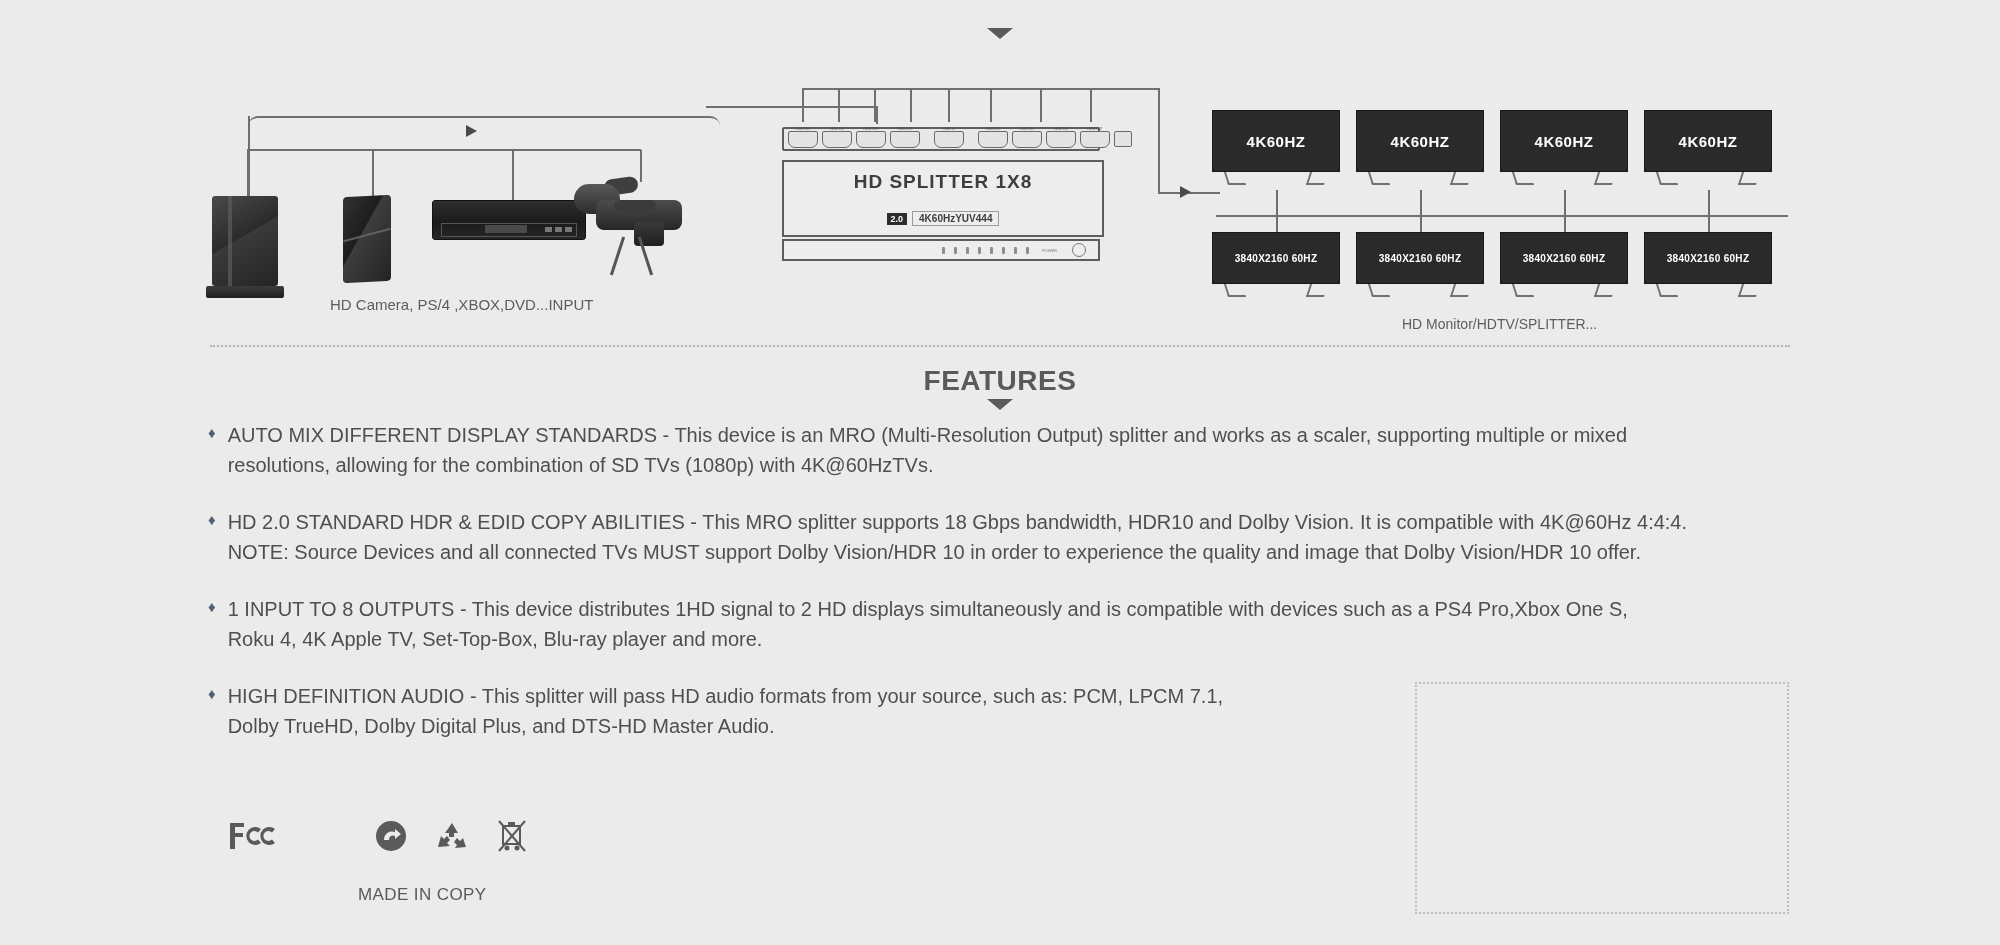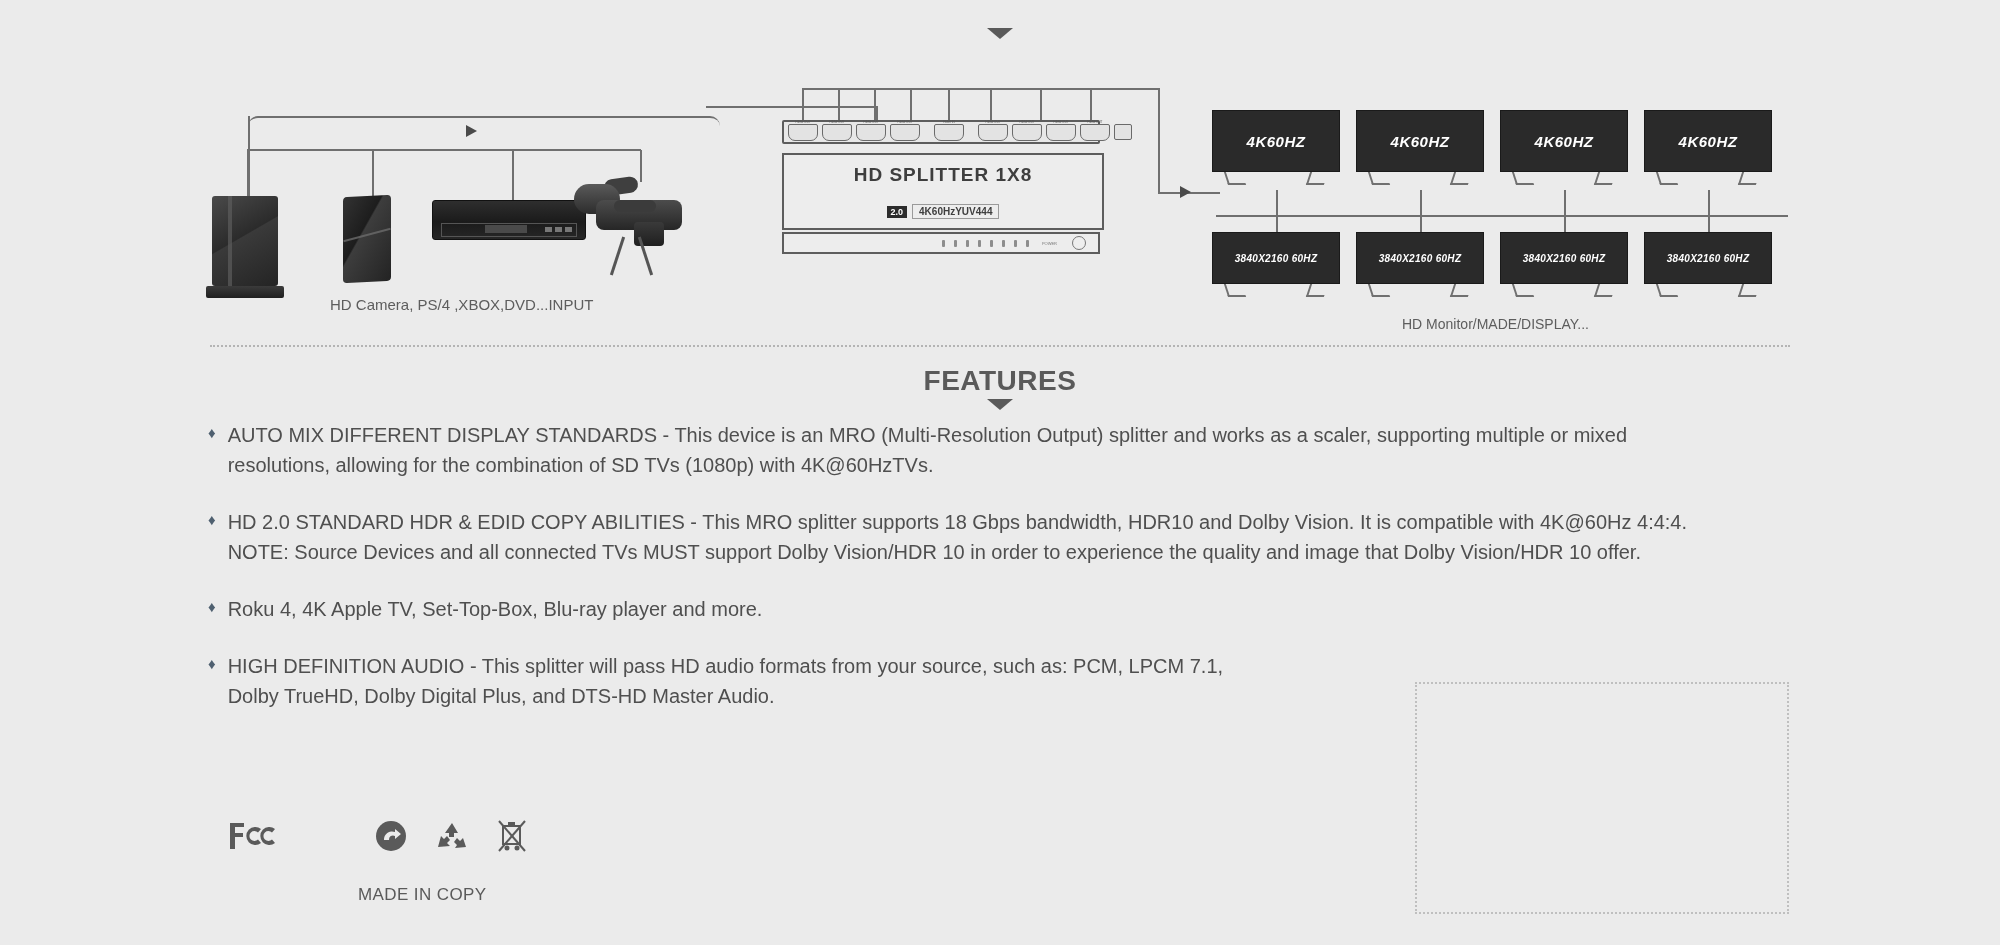--- a/index.html
+++ b/index.html
@@ -74,21 +74,21 @@
     left:574px;top:178px;width:130px;height:72px;
   }
   .cam .body{position:absolute;left:22px;top:22px;width:86px;height:30px;background:linear-gradient(180deg,#4c4c4c,#262626);border-radius:8px;}
   .cam .lens{position:absolute;left:0px;top:6px;width:46px;height:30px;background:linear-gradient(180deg,#5a5a5a,#2c2c2c);border-radius:16px;}
   .cam .lens2{position:absolute;left:40px;top:22px;width:42px;height:12px;background:#3b3b3b;border-radius:6px;}
   .cam .mic{position:absolute;left:30px;top:0px;width:34px;height:16px;background:#3f3f3f;border-radius:8px;transform:rotate(-8deg);}
   .cam .grip{position:absolute;left:60px;top:44px;width:30px;height:24px;background:linear-gradient(180deg,#3a3a3a,#1f1f1f);border-radius:4px;}
   .cam .leg{position:absolute;background:#555;width:3px;height:40px;}
 
   
-  #splitter{position:absolute;left:782px;top:120px;width:318px;height:143px;}
+  #splitter{position:absolute;left:782px;top:127px;width:318px;height:143px;}
   .port-strip{
     position:absolute;left:0;top:0;width:318px;height:24px;
     border:2px solid #5d5d5d;background:#e8e8e8;border-radius:2px;
     display:flex;align-items:center;gap:4px;padding:0 4px;box-sizing:border-box;
   }
   .hdmi{
     flex:0 0 auto;width:28px;height:15px;border:1px solid #6a6a6a;background:#e3e3e3;
     border-radius:2px 2px 7px 7px;position:relative;
   }
   .hdmi i{
@@ -110,21 +110,21 @@
   .led-strip{
     position:absolute;left:0;top:112px;width:318px;height:22px;
     border:2px solid #5d5d5d;background:#ededed;
     display:flex;align-items:center;justify-content:flex-end;gap:9px;padding-right:12px;box-sizing:border-box;
   }
   .led{width:3px;height:7px;background:#8d8d8d;border-radius:1px;}
   .pwr-led{width:12px;height:12px;border:1px solid #777;border-radius:50%;background:#eee;margin-left:6px;}
   .pwr-label{font-size:4px;color:#777;margin-left:4px;}
 
   
-  .tv{position:absolute;font-style:italic;}
+  .tv{position:absolute;}
   .tv .screen{
     width:100%;background:#2a2a2a;
     display:flex;align-items:center;justify-content:center;
     color:#fff;font-weight:bold;border:1px solid #1a1a1a;box-sizing:border-box;
   }
   .tv.big .screen{height:62px;font-size:15px;letter-spacing:.5px;}
   .tv.small .screen{height:52px;font-size:10px;letter-spacing:.3px;}
   .tv .stand{position:relative;height:12px;}
   .tv .stand:before,.tv .stand:after{
     content:"";position:absolute;top:0;width:16px;height:11px;
@@ -315,21 +315,21 @@
   <div class="tv small" style="left:1500px;top:232px;width:128px;">
     <div class="screen">3840X2160  60HZ</div>
     <div class="stand"></div>
   </div>
   <div class="tv small" style="left:1644px;top:232px;width:128px;">
     <div class="screen">3840X2160  60HZ</div>
     <div class="stand"></div>
   </div>
 
   <div class="caption" style="left:330px;top:296px;">HD Camera, PS/4 ,XBOX,DVD...INPUT</div>
-  <div class="caption" style="left:1402px;top:316px;font-size:14px;">HD Monitor/MADE/DISPLAY...</div>
+  <div class="caption" style="left:1402px;top:316px;font-size:14px;">HD Monitor/HDTV/SPLITTER...</div>
 
   <div id="divider"></div>
 
   <div class="section-head" id="features-head">
     <div class="title">FEATURES</div>
     <div class="caret"></div>
   </div>
 
   <div id="features">
     <div class="feat">
@@ -342,20 +342,21 @@
     <div class="feat">
       <span class="bullet">♦</span>
       <span class="lines">
         <div class="line">HD 2.0 STANDARD HDR &amp; EDID COPY ABILITIES - This MRO splitter supports 18 Gbps bandwidth, HDR10 and Dolby Vision. It is compatible with 4K@60Hz 4:4:4.</div>
         <div class="line">NOTE: Source Devices  and all connected TVs MUST support Dolby Vision/HDR 10 in order to experience the quality and image  that Dolby Vision/HDR 10 offer.</div>
       </span>
     </div>
     <div class="feat">
       <span class="bullet">♦</span>
       <span class="lines">
+        <div class="line">1 INPUT TO 8 OUTPUTS - This device distributes 1HD signal to 2 HD displays simultaneously and is  compatible with devices such as a PS4 Pro,Xbox One S,</div>
         <div class="line">Roku 4, 4K Apple TV, Set-Top-Box,  Blu-ray player and more.</div>
       </span>
     </div>
     <div class="feat">
       <span class="bullet">♦</span>
       <span class="lines">
         <div class="line">HIGH DEFINITION AUDIO - This splitter will pass HD audio formats from your source, such as: PCM, LPCM 7.1,</div>
         <div class="line">Dolby TrueHD, Dolby Digital Plus, and DTS-HD Master Audio.</div>
       </span>
     </div>

